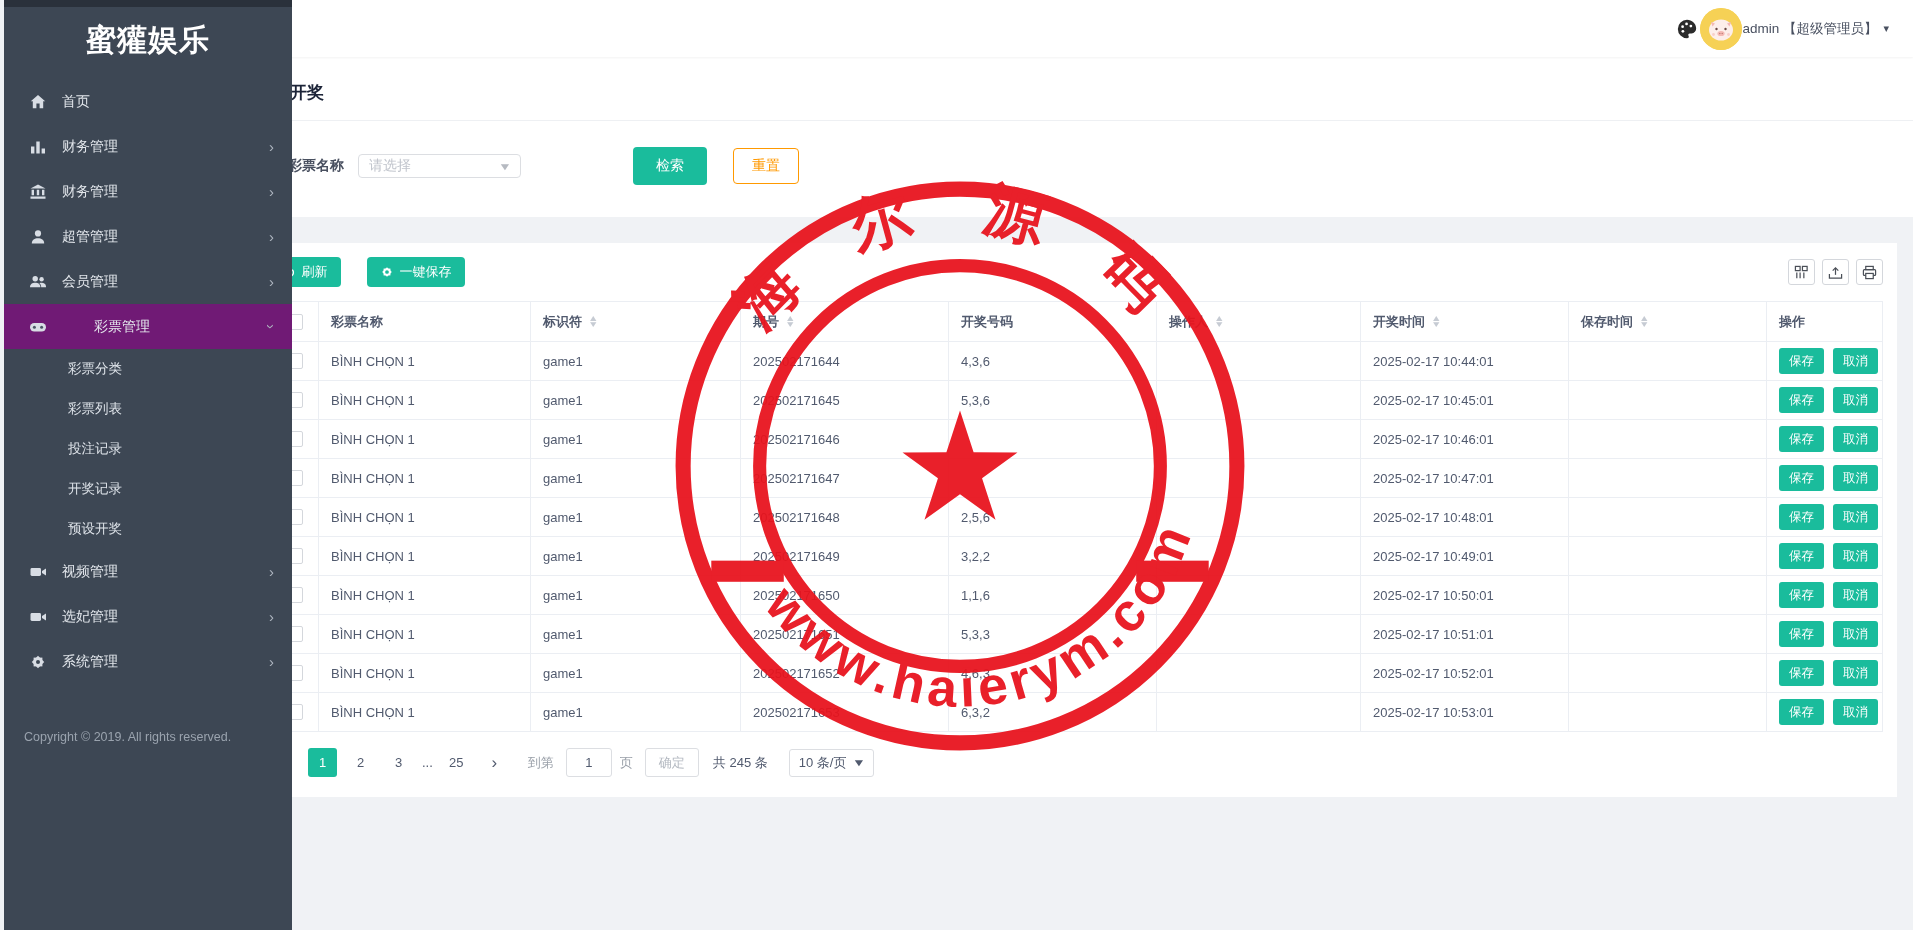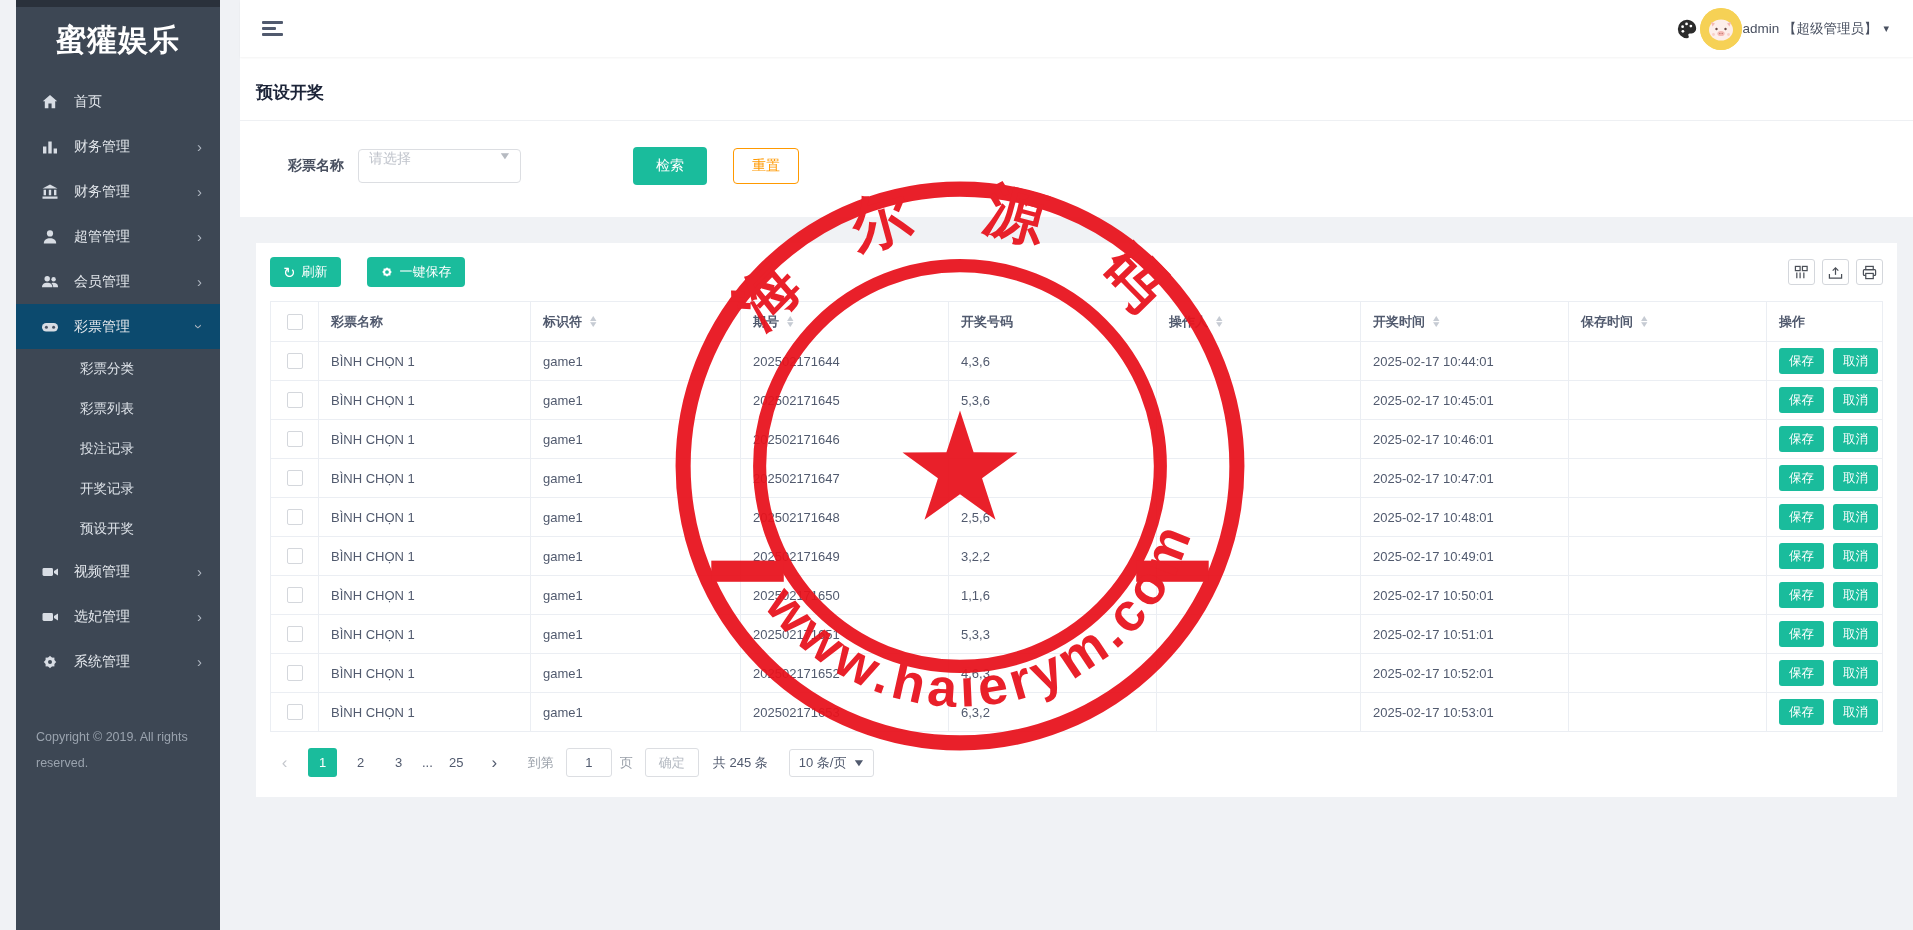--- a/index.html
+++ b/index.html
@@ -1,28 +1,28 @@
 <!DOCTYPE html>
 <html><head>
 <meta charset="utf-8">
 <style>
   * { margin:0; padding:0; box-sizing:border-box; }
   html,body { width:1913px; height:930px; overflow:hidden;
     font-family:"Liberation Sans","DejaVu Sans",sans-serif; background:#f0f2f5; }
 
   
-  .sidebar { position:fixed; left:16px; top:0; width:204px; height:930px;
+  .sidebar { position:fixed; left:4px; top:0; width:288px; height:930px;
     background:#3d4754; color:#dfe4ea; z-index:10; display:flex; flex-direction:column; }
   .sidebar-topstrip { height:7px; background:#2a313b; }
   .logo { height:66px; display:flex; align-items:center; justify-content:center;
     font-size:30px; font-weight:bold; color:#ffffff; letter-spacing:1px; }
   .menu { margin-top:6px; }
   .menu-item { height:45px; display:flex; align-items:center; padding:0 18px 0 24px;
     font-size:14px; cursor:pointer; color:#e3e7ec; }
-  .menu-item.active { background:#0c4a6e; }
+  .menu-item.active { background:#701a75;gap:32px; }
   .menu-item .mi-icon { width:19px; height:19px; margin-right:15px; flex:0 0 19px;
     display:flex; align-items:center; justify-content:center; }
   .menu-item .mi-icon svg { width:18px; height:18px; fill:#d8dde4; }
   .menu-item .mi-label { flex:1; }
   .menu-item .mi-arrow { font-size:15px; color:#aeb6c0; line-height:1; }
   .menu-item .mi-arrow.down { transform:rotate(90deg); }
   .submenu-item { height:40px; display:flex; align-items:center; padding-left:64px;
     font-size:13.5px; color:#dfe4ea; cursor:pointer; }
   .copyright { margin-top:40px; padding:0 18px 0 20px; font-size:12.5px; line-height:2.1;
     color:#9aa3ae; }
@@ -42,22 +42,22 @@
   .avatar { width:42px; height:42px; border-radius:50%; background:#f6d155; overflow:hidden;
     display:flex; align-items:center; justify-content:center; cursor:pointer; }
   .admin-label { font-size:13.5px; color:#495060; cursor:pointer; display:flex; align-items:center; gap:6px; }
   .admin-caret { font-size:11px; color:#495060; }
 
   .title-bar { background:#ffffff; padding:24px 16px 16px; border-bottom:1px solid #eef0f3; }
   .page-title { font-size:17px; font-weight:bold; color:#1c2438; }
 
   .filter-bar { background:#ffffff; padding:26px 16px 32px; display:flex; align-items:center; }
   .filter-label { width:88px; text-align:right; margin-right:14px; font-size:14px; color:#495060; font-weight:bold; }
-  .select-box { width:163px; height:34px; border:1px solid #dcdee2; border-radius:4px; background:#fff;
-    display:flex; justify-content:space-between; padding:0 10px; cursor:pointer; }
+  .select-box { width:163px; height:24px; border:1px solid #dcdee2; border-radius:4px; background:#fff;
+    display:flex; align-items:center; justify-content:space-between; padding:0 10px; cursor:pointer; }
   .select-placeholder { font-size:14px; color:#c0c4cc; }
   .select-caret { font-size:10px; color:#b6bac1; transform:scaleX(1.4); }
   .btn { border:none; border-radius:4px; cursor:pointer; font-family:inherit; }
   .btn-search { margin-left:112px; height:38px; padding:0 23px; background:#1abc9c; color:#fff; font-size:14px; }
   .btn-reset { margin-left:26px; height:36px; padding:0 18px; background:#fff;
     border:1px solid #ff9900; color:#ff9900; font-size:14px; }
 
   .card { margin:26px 16px 0; background:#ffffff; padding:14px 14px 20px; min-height:540px; }
   .toolbar { display:flex; align-items:center; margin-bottom:14px; }
   .btn-teal { height:30px; padding:0 13px; background:#1abc9c; color:#fff; font-size:13px;

